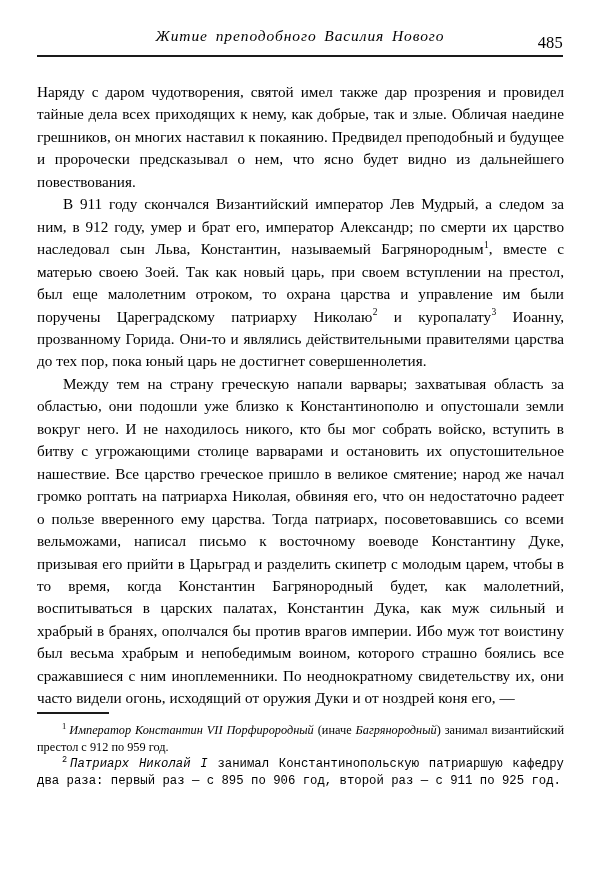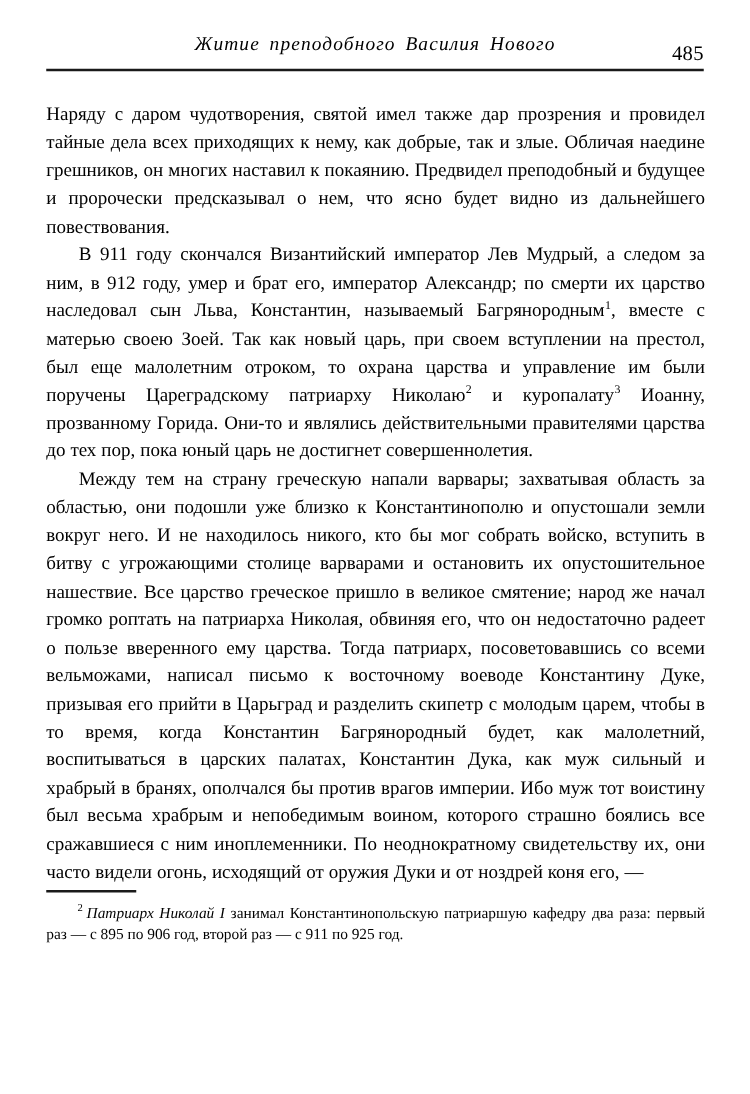--- a/index.html
+++ b/index.html
@@ -99,21 +99,22 @@
     margin: 0 0 8px 0;
   }
   p.footnote {
     margin: 0;
     text-indent: 25px;
     text-align: justify;
     font-size: 12.3px;
     line-height: 17.1px;
   }
   p.footnote + p.footnote {
-    margin-top: 10px;
+    margin-top: 0;
+    font-family: Liberation Mono, monospace;
   }
   sup.fnnum {
     font-size: 8.5px;
     vertical-align: super;
     line-height: 0;
     padding-right: 3px;
   }
   .it {
     font-style: italic;
   }
@@ -135,18 +136,19 @@
 
     <p class="para"><span>В 911 году скончался Византийский император Лев Мудрый, а следом за ним, в 912 году, умер и брат его, император Александр; по смерти их царство наследовал сын Льва, Константин, называемый Багрянородным</span><sup class="fnref">1</sup><span>, вместе с матерью своею Зоей. Так как новый царь, при своем вступлении на престол, был еще малолетним отроком, то охрана царства и управление им были поручены Цареградскому патриарху Николаю</span><sup class="fnref">2</sup><span> и куропалату</span><sup class="fnref">3</sup><span> Иоанну, прозванному Горида. Они-то и являлись действительными правителями царства до тех пор, пока юный царь не достигнет совершеннолетия.</span></p>
 
     <p class="para">Между тем на страну греческую напали варвары; захватывая область за областью, они подошли уже близко к Константинополю и опустошали земли вокруг него. И не находилось никого, кто бы мог собрать войско, вступить в битву с угрожающими столице варварами и остановить их опустошительное нашествие. Все царство греческое пришло в великое смятение; народ же начал громко роптать на патриарха Николая, обвиняя его, что он недостаточно радеет о пользе вверенного ему царства. Тогда патриарх, посоветовавшись со всеми вельможами, написал письмо к восточному воеводе Константину Дуке, призывая его прийти в Царьград и разделить скипетр с молодым царем, чтобы в то время, когда Константин Багрянородный будет, как малолетний, воспитываться в царских палатах, Константин Дука, как муж сильный и храбрый в бранях, ополчался бы против врагов империи. Ибо муж тот воистину был весьма храбрым и непобедимым воином, которого страшно боялись все сражавшиеся с ним иноплеменники. По неоднократному свидетельству их, они часто видели огонь, исходящий от оружия Дуки и от ноздрей коня его, —</p>
 
   </div>
 
   <div class="footnotes">
     <div class="footnote-rule"></div>
 
+    <p class="footnote"><sup class="fnnum">1</sup><span class="it">Император Константин VII Порфирородный</span><span> (иначе </span><span class="it">Багрянородный</span><span>) занимал византийский престол с 912 по 959 год.</span></p>
 
     <p class="footnote"><sup class="fnnum">2</sup><span class="it">Патриарх Николай I</span><span> занимал Константинопольскую патриаршую кафедру два раза: первый раз — с 895 по 906 год, второй раз — с 911 по 925 год.</span></p>
 
   </div>
 
 </div>
 
 </body></html>

